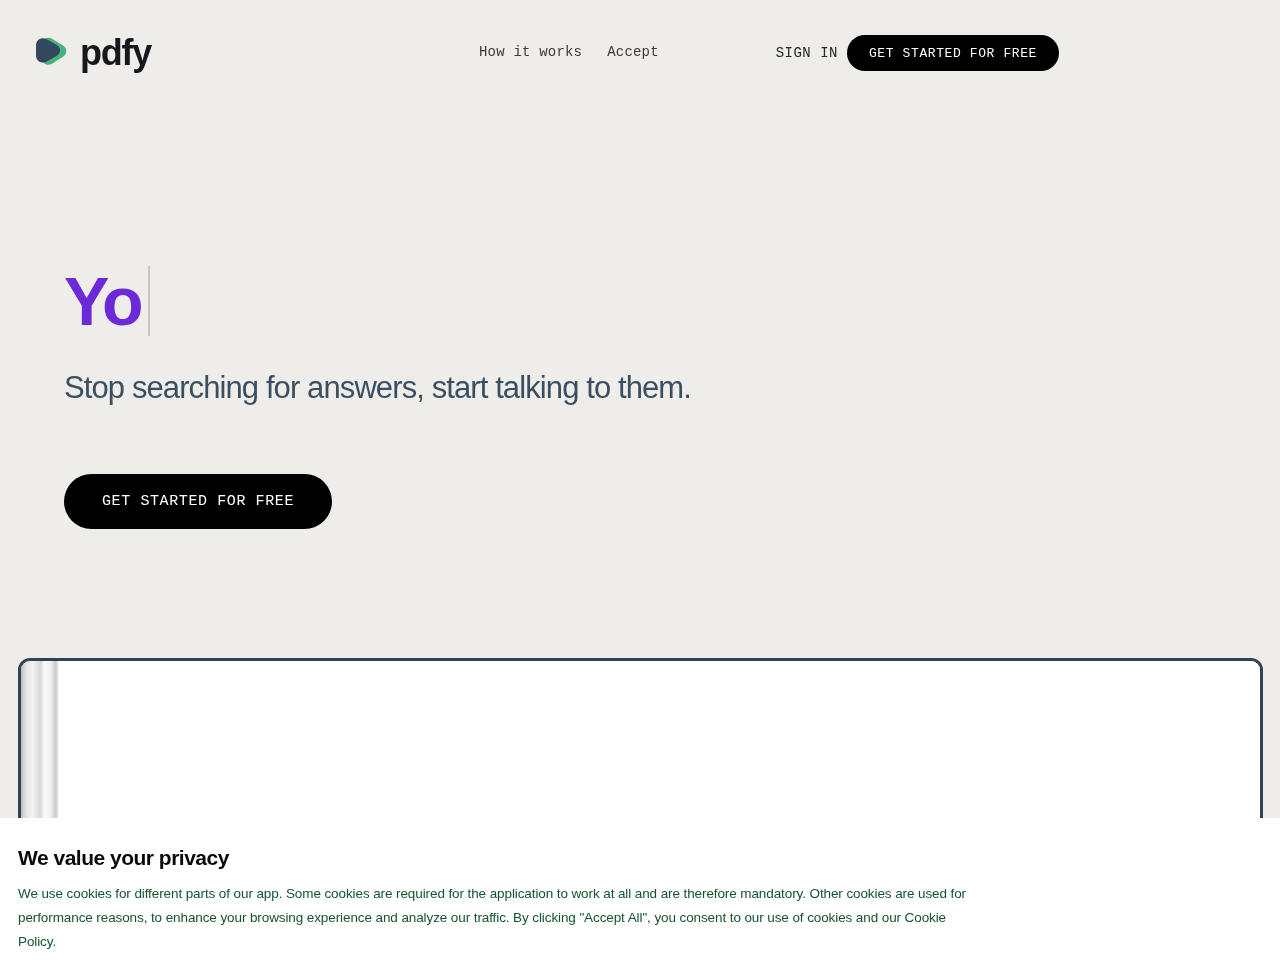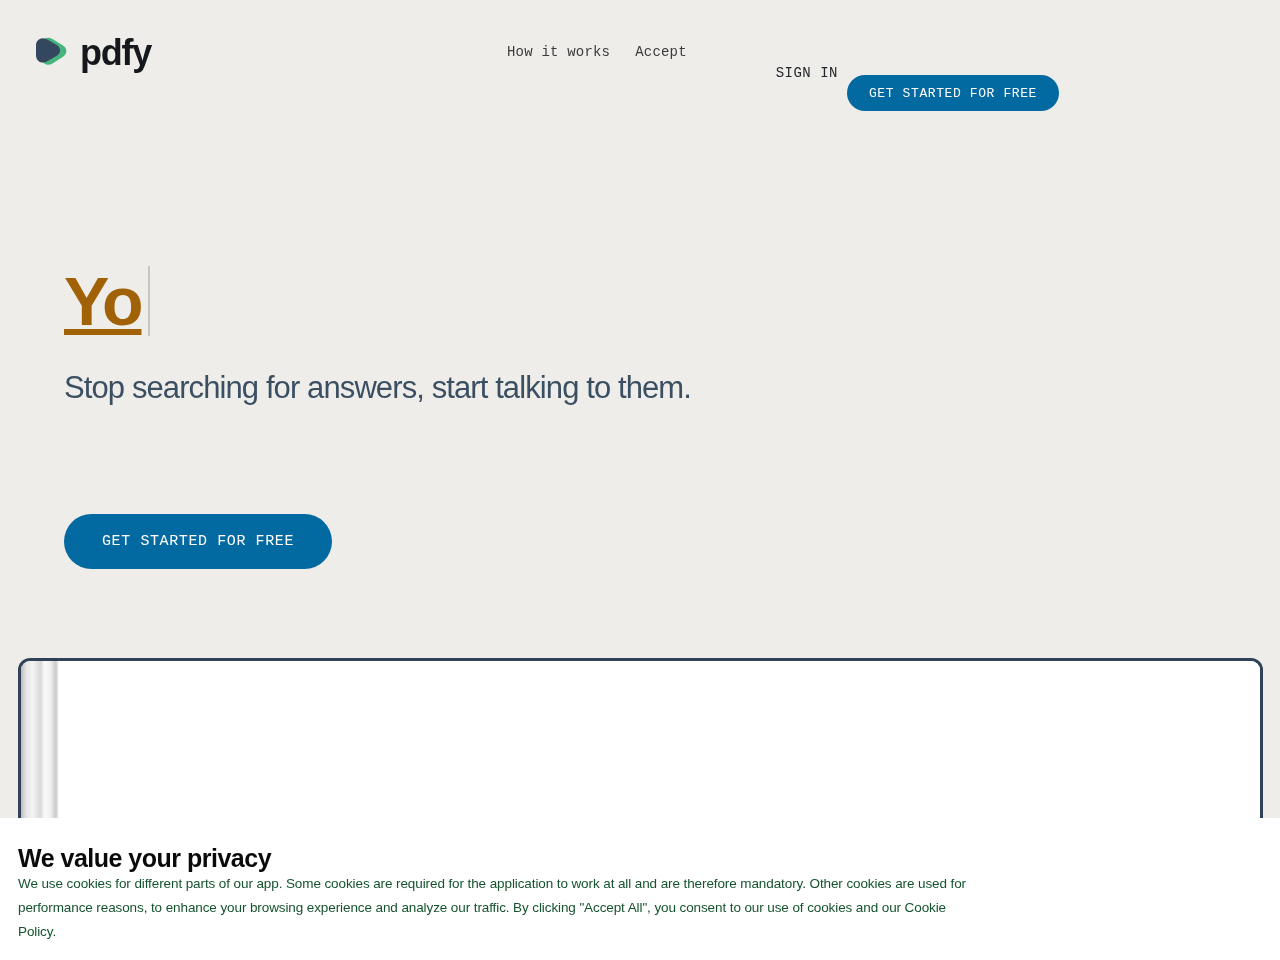--- a/index.html
+++ b/index.html
@@ -28,58 +28,58 @@
   }
   .logo-mark svg { display:block; width:40px; height:40px; }
   .brand-name {
     font-family:"Liberation Sans", sans-serif;
     font-size:36px; font-weight:700; letter-spacing:-1.2px;
     color:#15181C; line-height:1;
   }
 
   .nav-center {
     position:absolute; left:479px; top:42px;
-    display:flex; align-items:center; gap:25px;margin-left:28px;
+    display:flex; align-items:center; gap:25px;
   }
   .nav-link {
     font-family:"Liberation Mono","DejaVu Sans Mono", monospace;
     font-size:14px; color:#3B3B3B; text-decoration:none;
     letter-spacing:0.2px; line-height:20px; white-space:nowrap;
     cursor:pointer;
   }
 
   .nav-right {
     position:absolute; right:33px; top:35px;
     display:flex; align-items:center; gap:9px;
   }
   .signin {
     font-family:"Liberation Mono","DejaVu Sans Mono", monospace;
     font-size:14px; color:#23262A; letter-spacing:0.5px;
     text-decoration:none; cursor:pointer; white-space:nowrap;
   }
   .btn-green {
     display:inline-flex; align-items:center; justify-content:center;
-    background:#0369a1; color:#FFFFFF;
+    background:#000000; color:#FFFFFF;
     font-family:"Liberation Mono","DejaVu Sans Mono", monospace;
     letter-spacing:0.6px; white-space:nowrap;
-    border:none; cursor:pointer;margin-top:40px;
+    border:none; cursor:pointer;
   }
   .btn-header {
     height:36px; padding:0 22px; border-radius:18px; font-size:13px;
   }
 
   
   .hero { position:absolute; left:0; top:0; width:1280px; }
   .hero-title {
     position:absolute; left:64px; top:262px;
     font-size:68px; font-weight:700; letter-spacing:-2.2px;
     line-height:78px; color:#2F4257; white-space:nowrap;
     display:flex; align-items:center;
   }
-  .hero-title .accent { color:#a16207;text-decoration:underline; }
+  .hero-title .accent { color:#6d28d9; }
   .type-cursor {
     display:inline-block; width:2px; height:70px;
     background:#C9C6C0; margin-left:7px; vertical-align:middle;
   }
   .hero-sub {
     position:absolute; left:64px; top:367px;
     font-size:31px; font-weight:400; letter-spacing:-0.9px;
     color:#3B4F63; line-height:42px; white-space:nowrap;
   }
   .btn-hero {
@@ -106,22 +106,22 @@
   .mockup-page { position:absolute; left:38px; top:0; right:0; bottom:0; background:#FFFFFF; }
 
   
   .cookie {
     position:absolute; left:0; bottom:0; width:1280px; height:142px;
     background:#FFFFFF;
     display:flex; align-items:flex-start;
   }
   .cookie-text-wrap { padding:26px 0 0 18px; width:985px; }
   .cookie-title {
-    font-size:25px; font-weight:700; color:#0A0A0A;
-    letter-spacing:-0.5px; line-height:28px; 
+    font-size:21px; font-weight:700; color:#0A0A0A;
+    letter-spacing:-0.5px; line-height:28px; margin-bottom:10px;
   }
   .cookie-body {
     font-size:13.5px; color:#14532d; line-height:24px;
     letter-spacing:-0.1px;
   }
 </style>
 </head>
 <body>
 
 <div class="page">

